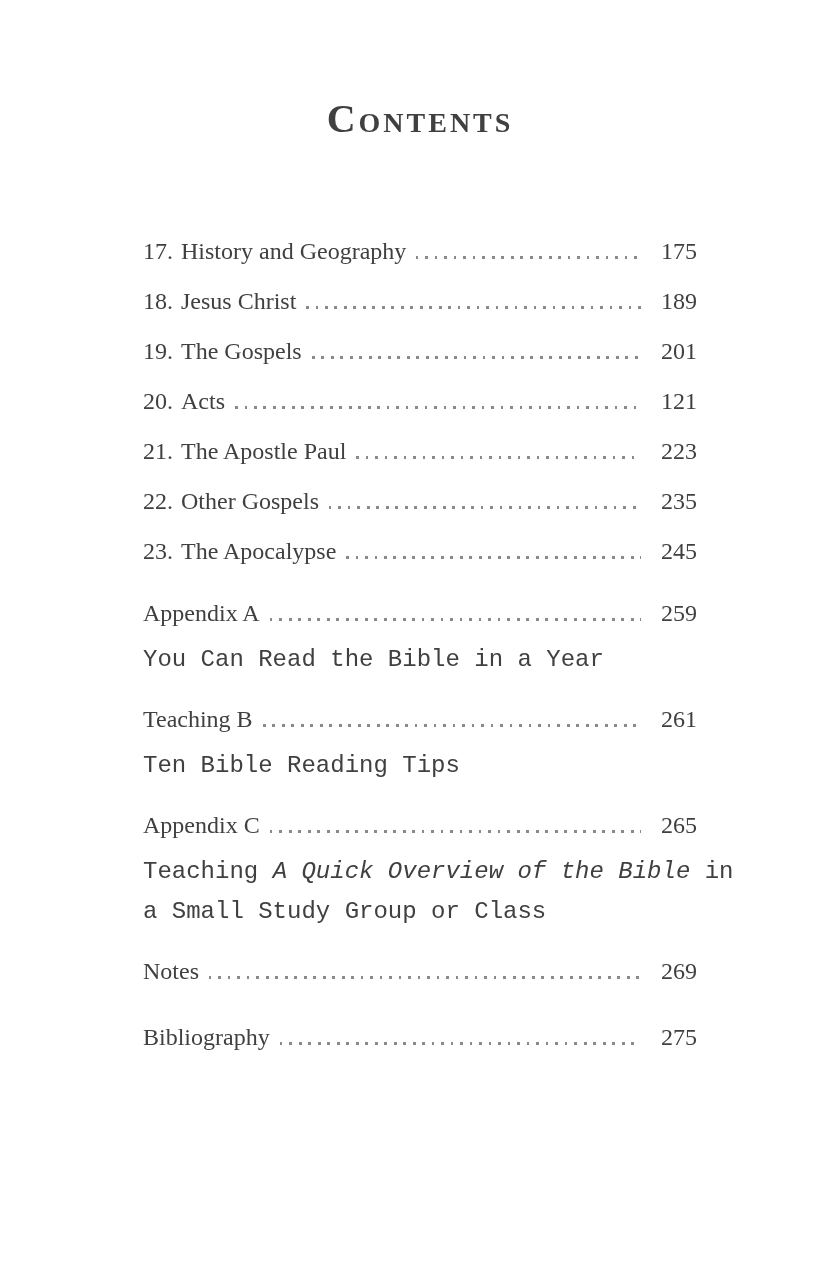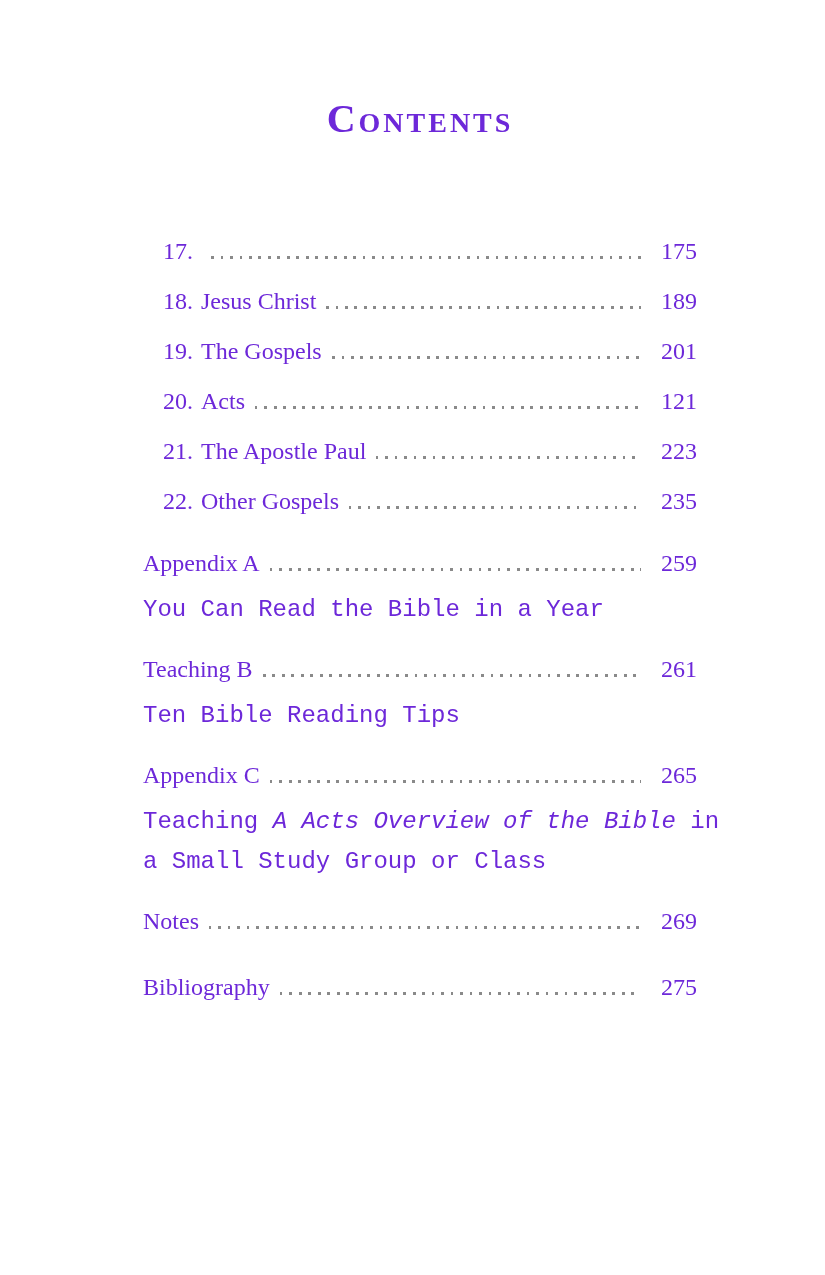--- a/index.html
+++ b/index.html
@@ -3,21 +3,21 @@
 <meta charset="utf-8">
 <style>
   html, body { margin: 0; padding: 0; background: #ffffff; }
 
   .page {
     position: relative;
     width: 825px;
     height: 1275px;
     background: #ffffff;
     font-family: "Liberation Serif", "DejaVu Serif", serif;
-    color: #6d28d9;
+    color: #404040;
     overflow: hidden;
   }
 
   .title {
     position: absolute;
     left: 143px;
     top: 96px;
     width: 554px;
     margin: 0;
     text-align: center;
@@ -38,21 +38,20 @@
 
   .row {
     display: flex;
     align-items: baseline;
   }
   .chapters .row { height: 50px; }
 
   .num {
     flex: 0 0 38px;
     width: 38px;
-    margin-left: 20px;
   }
 
   .label { white-space: nowrap; }
 
   .leader {
     flex: 1 1 auto;
     height: 3px;
     margin: 0 12px 0 10px;
     background-image: repeating-linear-gradient(
       to right,
@@ -84,20 +83,21 @@
 <div class="page">
 
   <h1 class="title">Contents</h1>
 
   <div class="content">
 
     <div class="chapters">
 
       <div class="row">
         <span class="num">17.</span>
+        <span class="label">History and Geography</span>
         <span class="leader"></span>
         <span class="pagenum">175</span>
       </div>
 
       <div class="row">
         <span class="num">18.</span>
         <span class="label">Jesus Christ</span>
         <span class="leader"></span>
         <span class="pagenum">189</span>
       </div>
@@ -123,20 +123,26 @@
         <span class="pagenum">223</span>
       </div>
 
       <div class="row">
         <span class="num">22.</span>
         <span class="label">Other Gospels</span>
         <span class="leader"></span>
         <span class="pagenum">235</span>
       </div>
 
+      <div class="row">
+        <span class="num">23.</span>
+        <span class="label">The Apocalypse</span>
+        <span class="leader"></span>
+        <span class="pagenum">245</span>
+      </div>
 
     </div>
 
     <div class="sections">
 
       <div class="section">
         <div class="row">
           <span class="label">Appendix A</span>
           <span class="leader"></span>
           <span class="pagenum">259</span>
@@ -152,21 +158,21 @@
         </div>
         <div class="sub">Ten Bible Reading Tips</div>
       </div>
 
       <div class="section">
         <div class="row">
           <span class="label">Appendix C</span>
           <span class="leader"></span>
           <span class="pagenum">265</span>
         </div>
-        <div class="sub"><span>Teaching </span><em>A Acts Overview of the Bible</em><span> in a Small Study Group or Class</span></div>
+        <div class="sub"><span>Teaching </span><em>A Quick Overview of the Bible</em><span> in a Small Study Group or Class</span></div>
       </div>
 
       <div class="section">
         <div class="row">
           <span class="label">Notes</span>
           <span class="leader"></span>
           <span class="pagenum">269</span>
         </div>
       </div>
 

